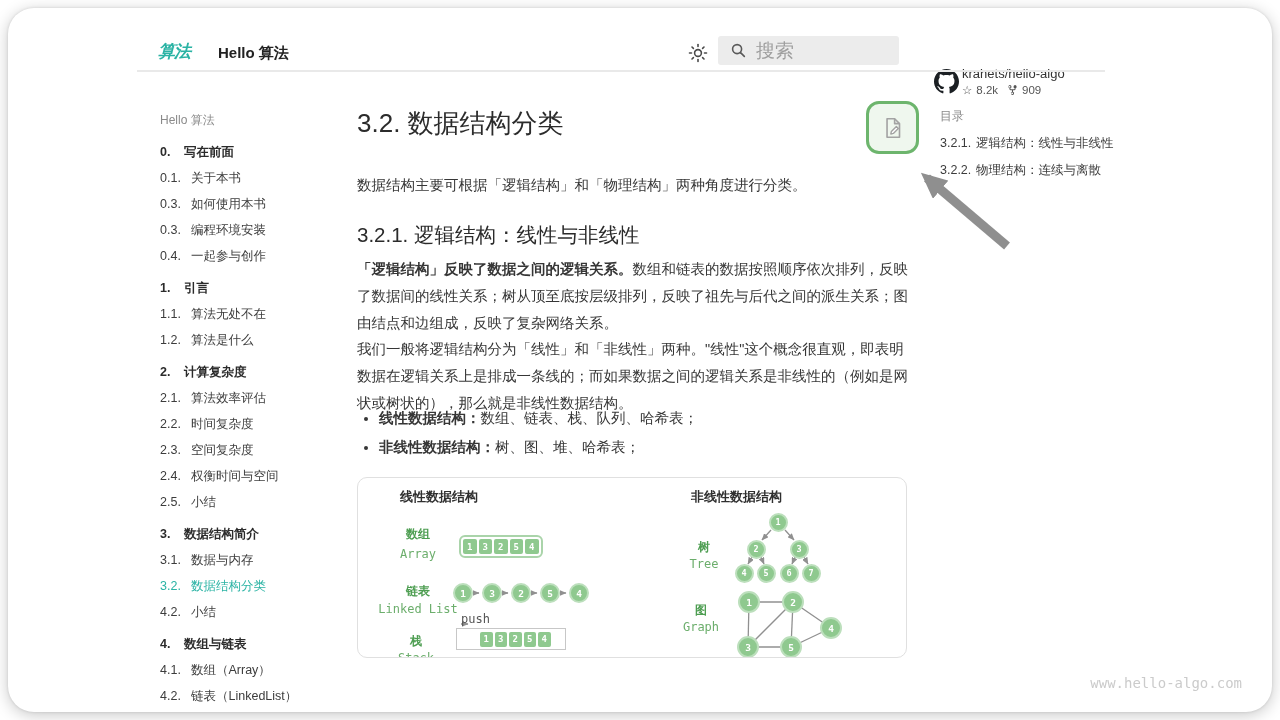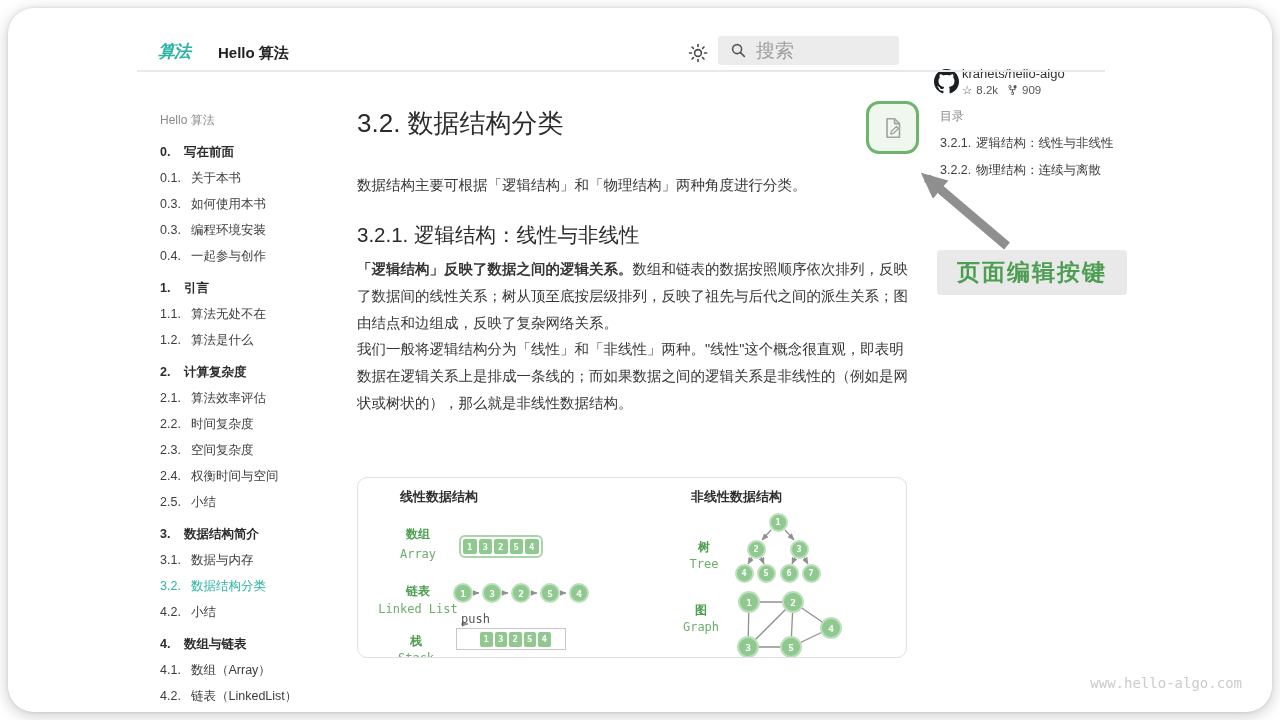--- a/index.html
+++ b/index.html
@@ -160,39 +160,42 @@
     <div class="nav-item"><span class="n">4.1.</span><span>数组（Array）</span></div>
     <div class="nav-item"><span class="n">4.2.</span><span>链表（LinkedList）</span></div>
 
   </nav>
 
   <h1 class="abs h1">3.2. 数据结构分类</h1>
   <p class="abs p" style="top:172px">数据结构主要可根据「逻辑结构」和「物理结构」两种角度进行分类。</p>
   <h2 class="abs h2">3.2.1. 逻辑结构：线性与非线性</h2>
   <p class="abs p" style="top:256px"><strong>「逻辑结构」反映了数据之间的逻辑关系。</strong><span>数组和链表的数据按照顺序依次排列，反映了数据间的线性关系；树从顶至底按层级排列，反映了祖先与后代之间的派生关系；图由结点和边组成，反映了复杂网络关系。</span></p>
   <p class="abs p" style="top:336px">我们一般将逻辑结构分为「线性」和「非线性」两种。"线性"这个概念很直观，即表明数据在逻辑关系上是排成一条线的；而如果数据之间的逻辑关系是非线性的（例如是网状或树状的），那么就是非线性数据结构。</p>
+  <ul class="abs blist">
+    <li><strong>线性数据结构：</strong><span>数组、链表、栈、队列、哈希表；</span></li>
+    <li><strong>非线性数据结构：</strong><span>树、图、堆、哈希表；</span></li>
+  </ul>
 
   <div class="abs edit-btn">
     <svg width="26" height="26" viewBox="0 0 24 24">
       <path d="M6.5 3.5h7l4.5 4.5v12.5h-11.5z" fill="none" stroke="#a3a3a3" stroke-width="1.5" stroke-linejoin="round"></path>
       <path d="M13.5 3.5v4.5h4.5" fill="none" stroke="#a3a3a3" stroke-width="1.5" stroke-linejoin="round"></path>
       <path d="M10.5 15.2l4.6-4.6 1.8 1.8-4.6 4.6-2.3.5z" fill="#fff" stroke="#a3a3a3" stroke-width="1.3" stroke-linejoin="round"></path>
     </svg>
   </div>
 
   <svg class="abs" style="left:885px; top:156px;" width="135" height="98">
     <defs>
       <marker id="ah" markerUnits="userSpaceOnUse" markerWidth="26" markerHeight="24" refX="18" refY="12" orient="auto">
         <path d="M0 0 L26 12 L0 24 z" fill="#8f8f8f"></path>
       </marker>
     </defs>
     <line x1="122" y1="90" x2="42" y2="22" stroke="#8f8f8f" stroke-width="9" marker-end="url(#ah)"></line>
   </svg>
 
-  <div class="abs ann-label">页面编辑按键</div>
 
   <nav class="abs toc">
     <div class="toc-title">目录</div>
     <div class="toc-item"><span class="n">3.2.1.</span><span>逻辑结构：线性与非线性</span></div>
     <div class="toc-item"><span class="n">3.2.2.</span><span>物理结构：连续与离散</span></div>
   </nav>
 
   <div class="abs figure">
     <svg class="fg-svg" width="550" height="181">
       <defs>

